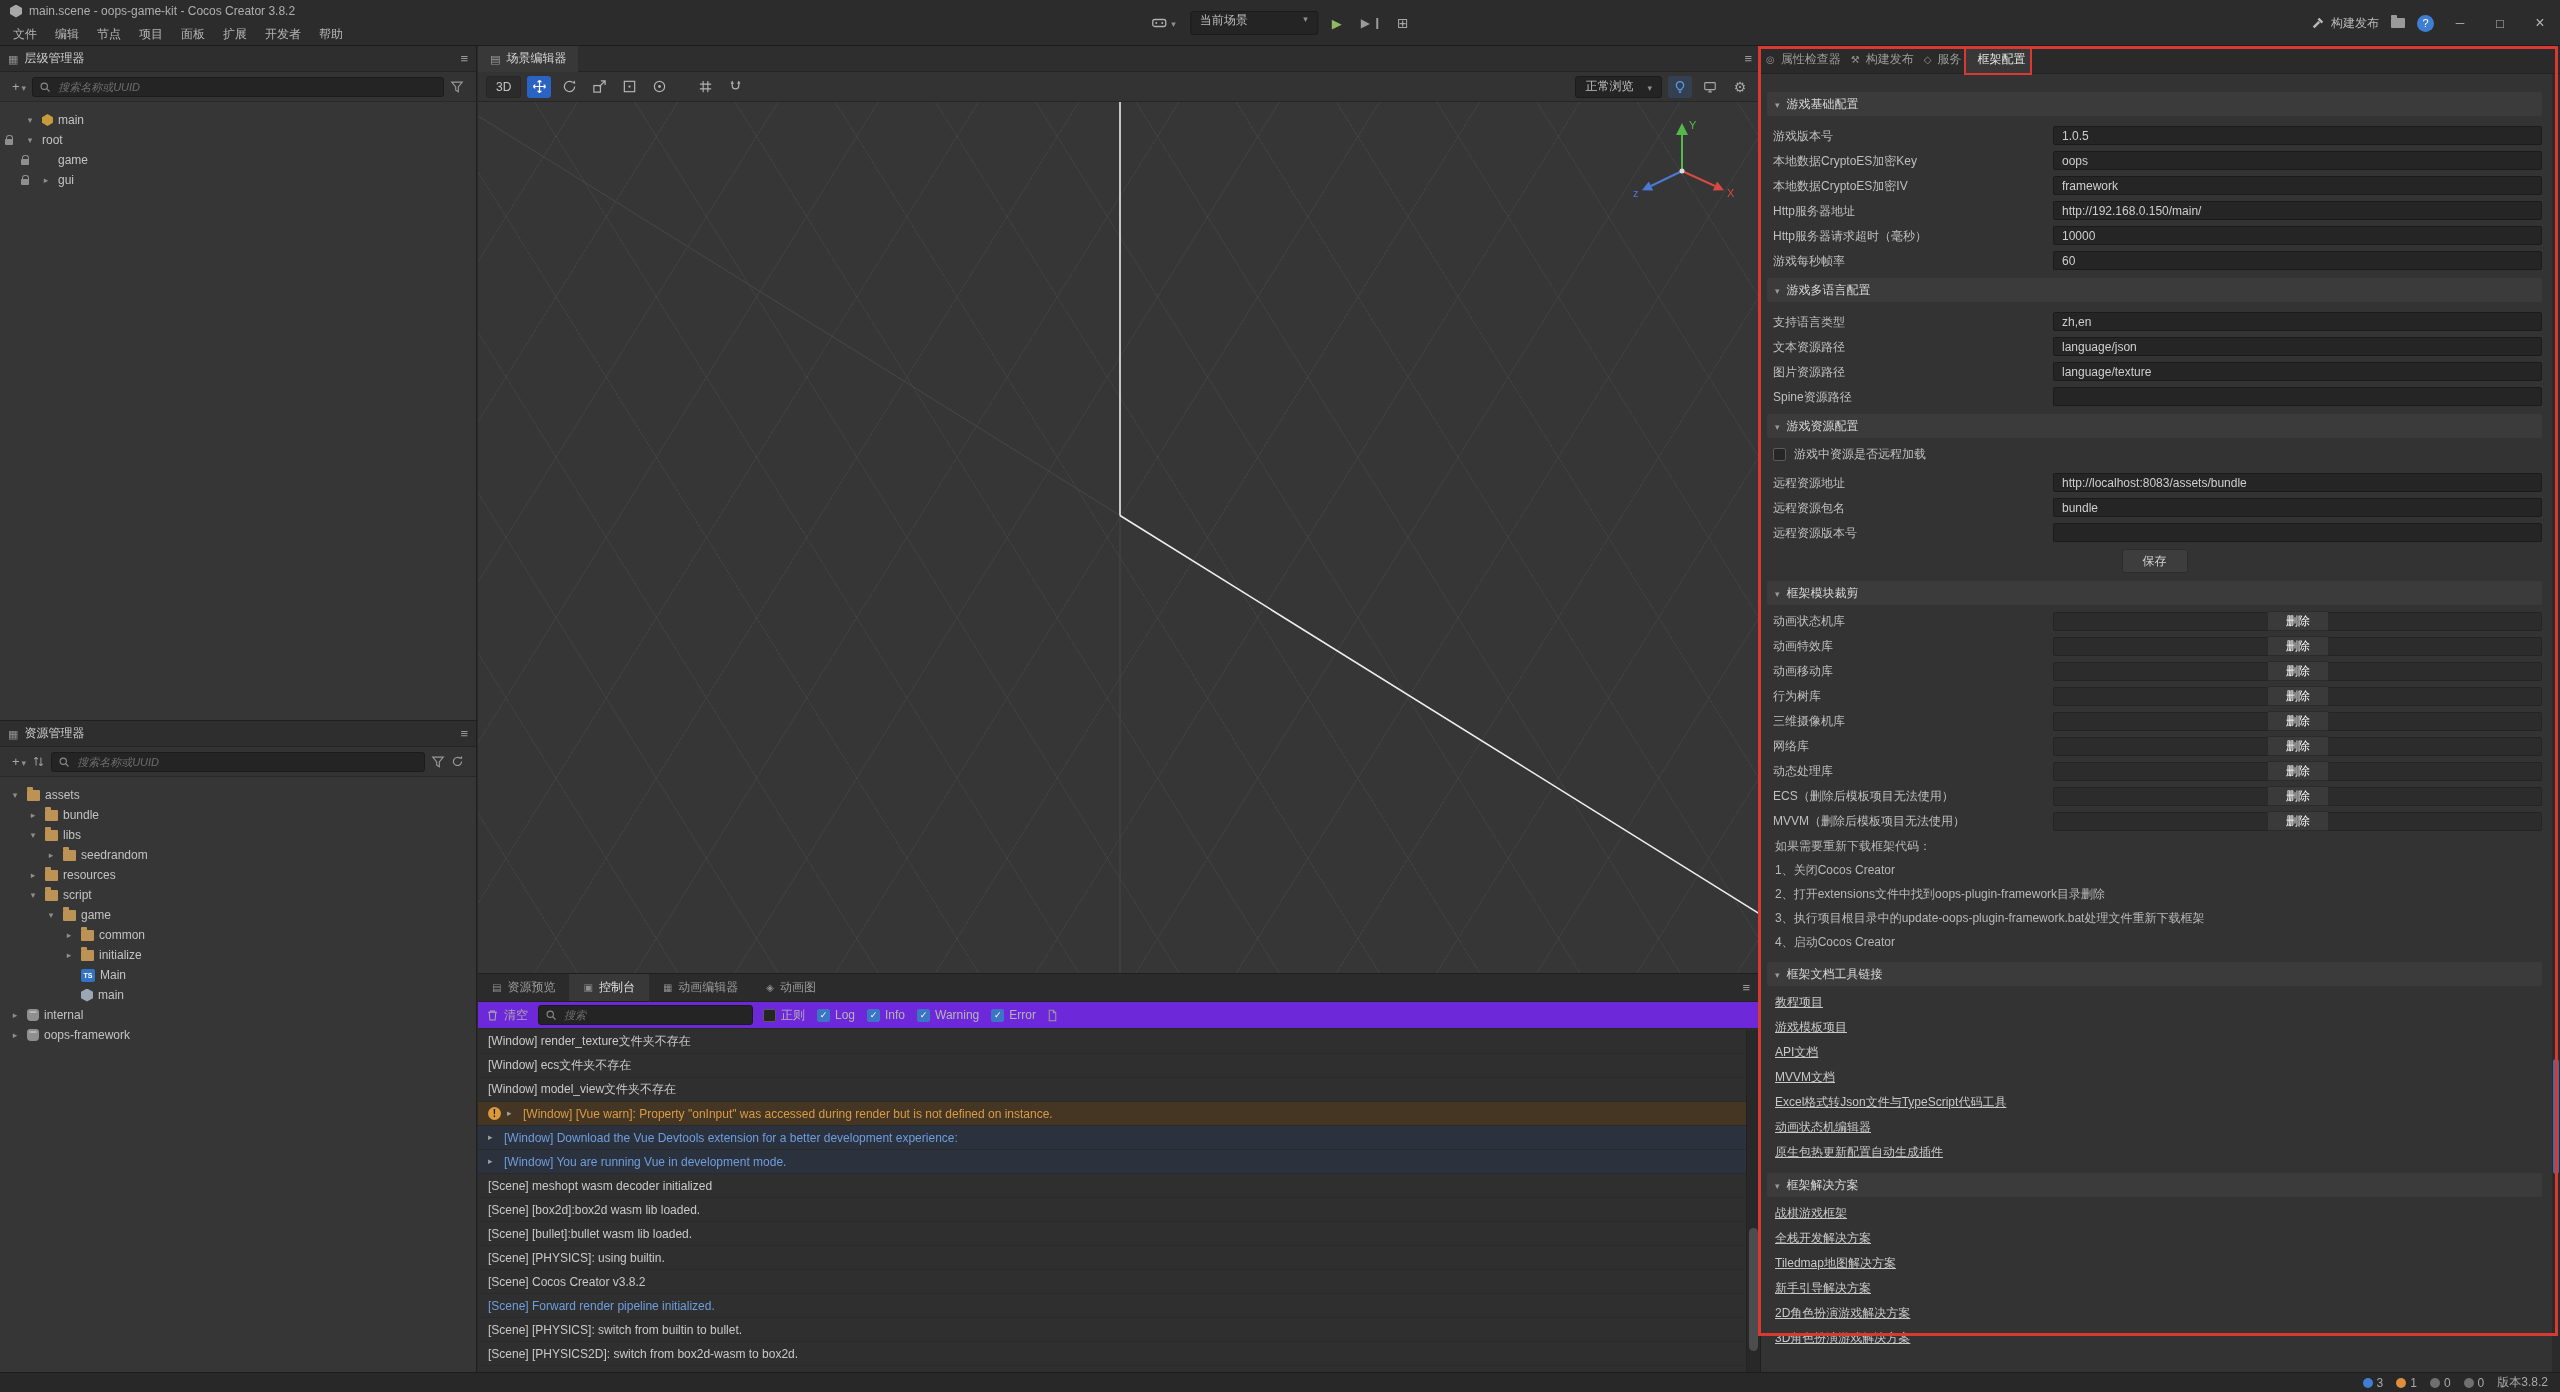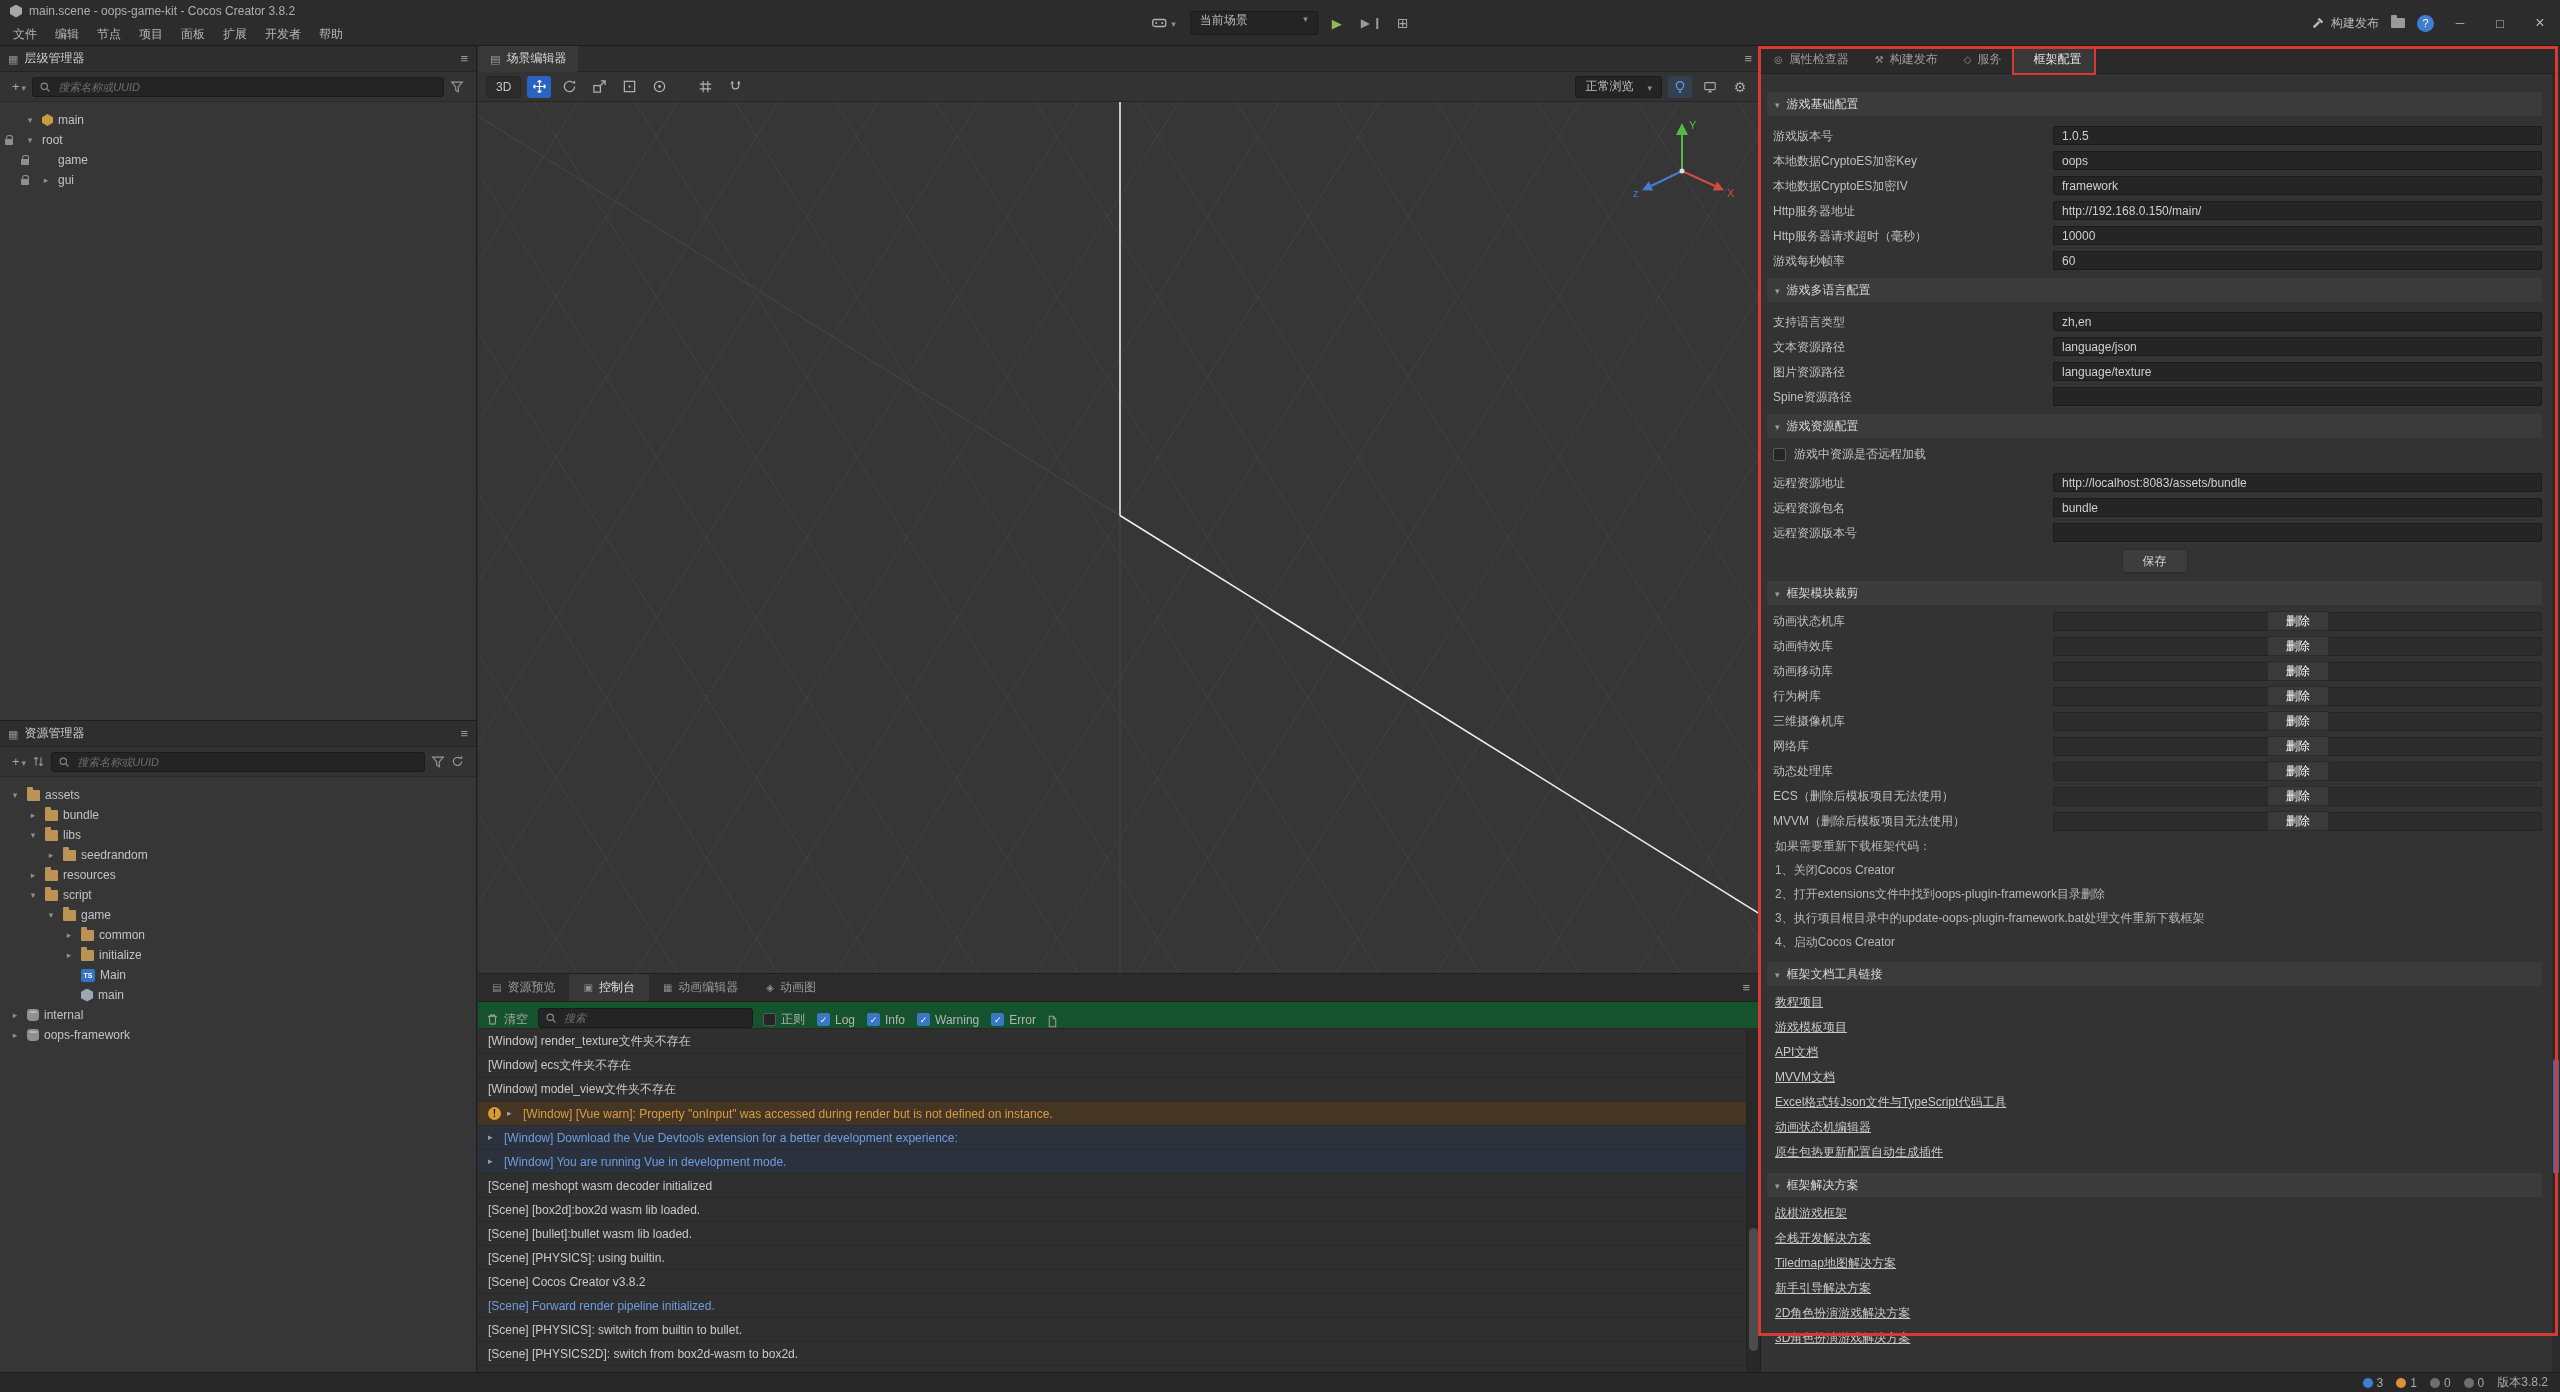--- a/index.html
+++ b/index.html
@@ -104,21 +104,21 @@
 
 .console-panel{position:absolute;left:0;right:0;top:927px;bottom:0;background:#2f2f2f;border-top:1px solid #1f1f1f}
 .console-tabs{height:28px;background:#2b2b2b;border-bottom:1px solid #222;display:flex;align-items:stretch;padding-right:8px}
 .c-tab{display:flex;align-items:center;gap:6px;padding:0 14px;color:#9b9b9b}
 .c-tab.active{background:#383838;color:#e2e2e2}
 .tab-ic{font-size:10px;color:#8f8f8f}
 .ic-preview::before{content:"▤"}
 .ic-console::before{content:"▣"}
 .ic-anim::before{content:"▦"}
 .ic-graph::before{content:"◈"}
-.console-toolbar{height:27px;display:flex;align-items:flex-end;gap:10px;padding:0 8px;background:#14532d;border-bottom:1px solid #282828}
+.console-toolbar{height:27px;display:flex;align-items:center;gap:10px;padding:0 8px;background:#6d28d9;border-bottom:1px solid #282828}
 .clear-btn{display:flex;align-items:center;gap:5px;color:#a9a9a9}
 .console-search{width:215px;flex:none}
 .filter-item{display:flex;align-items:center;gap:5px;color:#b5b5b5}
 .cb{width:13px;height:13px;border:1px solid #5a5a5a;background:#262626;border-radius:2px;display:flex;align-items:center;justify-content:center;font-size:9px;color:#fff;flex:none}
 .cb.on{background:#3a76c4;border-color:#3a76c4}
 .cb.on::before{content:"✓"}
 .log-list{position:absolute;left:0;right:14px;top:56px;bottom:0;overflow:hidden}
 .log-row{display:flex;align-items:center;gap:6px;height:24px;padding:0 10px;border-bottom:1px solid #2a2a2a;color:#c9c9c9}
 .log-row.info .log-text{color:#6e9edd}
 .log-row.warn{background:#443622}
@@ -128,21 +128,21 @@
 .log-wicon::before{content:"!"}
 .log-row.warn .log-wicon{display:flex}
 .log-caret{display:none;width:10px;color:#9f9f9f;font-size:9px;flex:none}
 .log-caret::before{content:"▸"}
 .log-row.exp .log-caret{display:block}
 .console-scroll{position:absolute;right:0;top:56px;bottom:0;width:14px;background:#282828;border-left:1px solid #222}
 .console-thumb{position:absolute;left:2px;right:2px;top:58%;height:36%;background:#4c4c4c;border-radius:5px}
 
 
 .insp-tabs{height:28px;background:#2a2a2a;border-bottom:1px solid #222;display:flex;align-items:stretch}
-.insp-tab{display:flex;align-items:center;gap:6px;padding:0 13px;color:#9b9b9b}
+.insp-tab{display:flex;align-items:center;gap:6px;padding:0 5px;color:#9b9b9b}
 .insp-tab.active{background:#383838;color:#e6e6e6;box-shadow:0 0 0 2px #d83a31;z-index:2}
 .ic-inspect::before{content:"◎"}
 .ic-build::before{content:"⚒"}
 .ic-service::before{content:"◇"}
 .insp-body{position:absolute;left:0;right:8px;top:28px;bottom:0;padding:0 10px 0 6px;overflow:hidden}
 .section-header{height:24px;background:#3b3b3b;border-radius:2px;display:flex;align-items:center;gap:7px;padding:0 8px;color:#d8d8d8;margin:8px 0 4px}
 .section-header:first-child{margin-top:18px}
 .sec-caret::before{content:"▾";font-size:9px;color:#9a9a9a}
 .prop-row{height:25px;display:flex;align-items:flex-end;gap:8px;padding-left:6px}
 .prop-label{width:272px;flex:none;color:#bfbfbf;white-space:nowrap;overflow:hidden}

